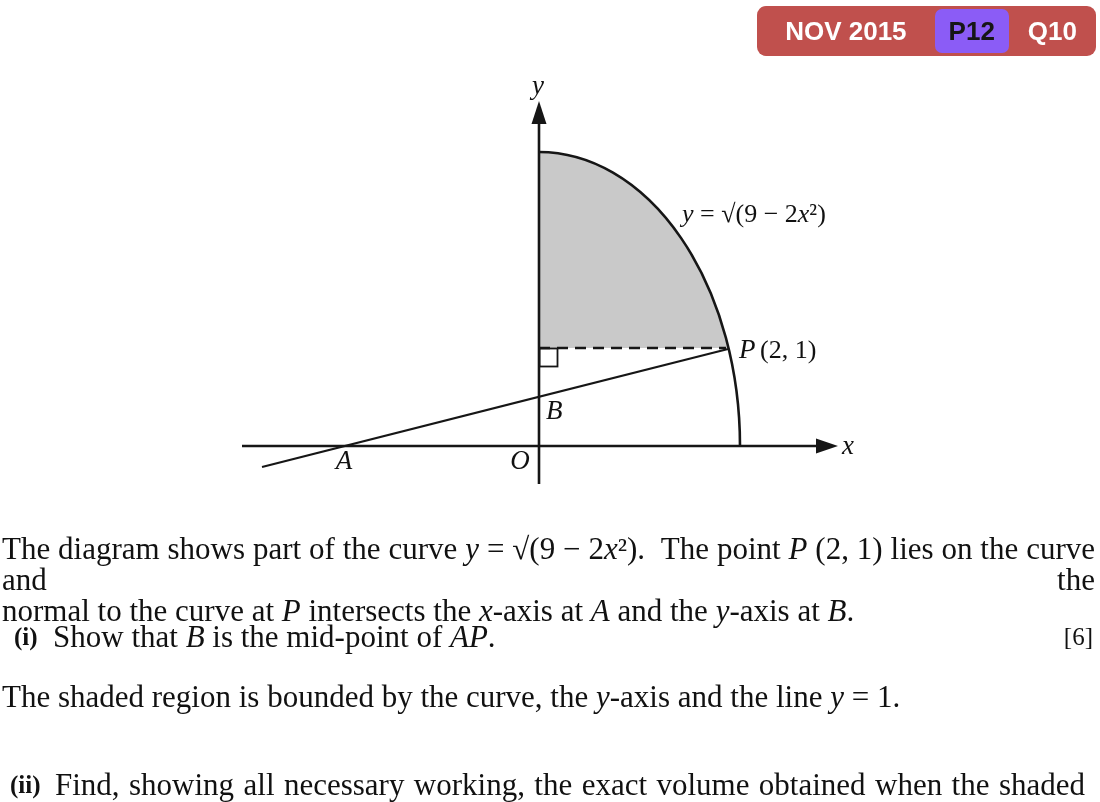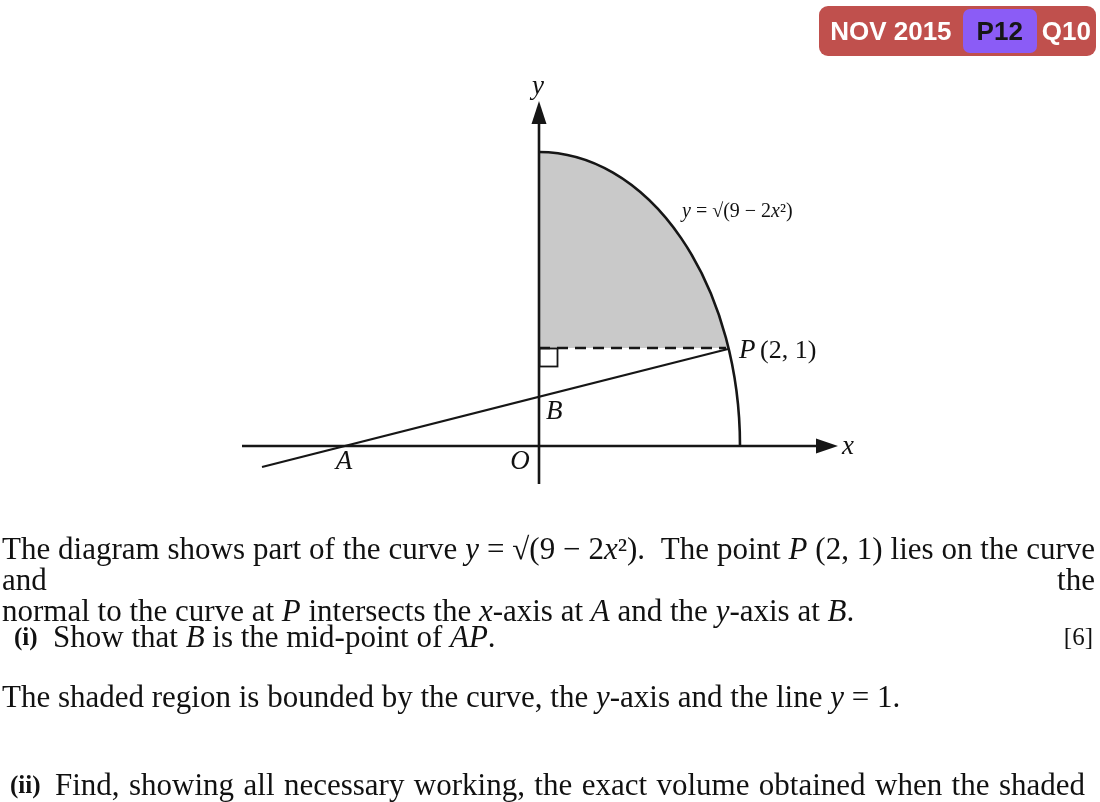--- a/index.html
+++ b/index.html
@@ -15,39 +15,39 @@
   .bd { font-weight: bold; }
 
   
   .badge {
     position: absolute; top: 6px; right: 4px; height: 50px;
     display: flex; align-items: stretch;
     border-radius: 9px;
     font-family: "Liberation Sans", sans-serif;
     font-weight: bold; font-size: 26px; color: #fff;
   }
-  .badge-session { display: flex; align-items: center; padding: 0 11px; }
+  .badge-session { display: flex; align-items: center; padding: 0 28px; }
   .badge-paper {
     background: #8b5cf6; color: #161616;
     display: flex; align-items: center;
     padding: 0 14px; margin: 3px 0; border-radius: 7px;
   }
-  .badge-q { display: flex; align-items: center; padding: 0 5px; }
+  .badge-q { display: flex; align-items: center; padding: 0 19px; }
 
   
   .diagram { position: absolute; left: 0; top: 0; width: 1100px; height: 520px; }
   .dstroke { stroke: #161616; fill: none; }
   .dlabel {
     font-family: "Liberation Serif", serif;
     font-style: italic; font-size: 27px; fill: #111;
   }
   .dcoords { font-style: normal; font-size: 26px; }
   .equation {
     position: absolute; left: 682px; top: 199px;
-    font-size: 20px; white-space: nowrap;
+    font-size: 26px; white-space: nowrap;
   }
 
   
   .qline { font-size: 31px; line-height: 31px; }
   .jl { text-align: justify; text-align-last: justify; }
   .para { position: absolute; left: 2px; width: 1093px; }
   .p1 { top: 533px; }
   .p2 { top: 681px; }
   .qitem { position: absolute; left: 0; width: 1100px; }
   .qi { top: 621px; }

